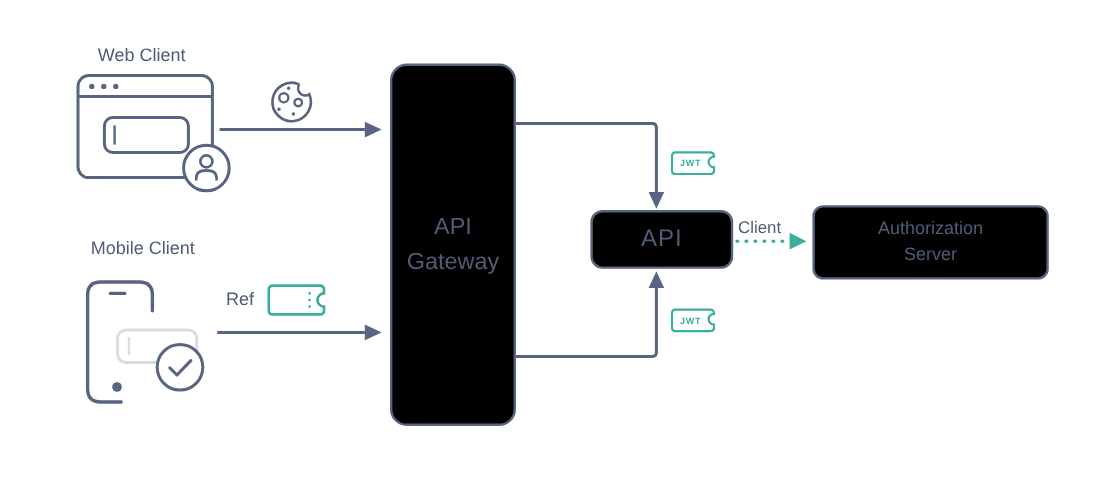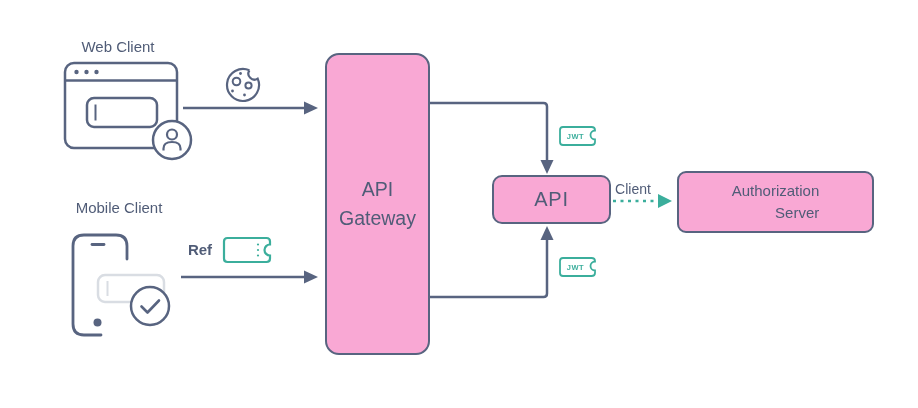--- a/index.html
+++ b/index.html
@@ -37,21 +37,21 @@
   .jwt-text {
     font-family: "Liberation Sans", sans-serif;
     font-size: 7.5px;
     font-weight: 700;
     letter-spacing: 0.6px;
     fill: var(--color-teal, #3bae9c);
   }
   
   .node-box {
     position: absolute;
-    background: #f9a8d4;
+    background: #000000;
     border: 2.5px solid var(--color-slate, #586480);
     display: flex;
     align-items: center;
     justify-content: center;
     text-align: center;
     color: var(--color-text, #505c77);
     white-space: pre-line;
   }
   .gateway-box {
     left: 325px; top: 53px;
@@ -67,32 +67,31 @@
     font-size: 20px;
     letter-spacing: 0.8px;
   }
   .auth-box {
     left: 677px; top: 171px;
     width: 197px; height: 62px;
     border-width: 2px;
     border-radius: 9px;
     font-size: 15px;
     line-height: 1.5;
-    text-align: right;
   }
   
   .float-label {
     position: absolute;
     color: var(--color-text, #505c77);
     font-size: 15px;
     text-align: center;
   }
   .web-client-label   { left: 58px;  top: 38px;  width: 120px; }
   .mobile-client-label{ left: 59px;  top: 199px; width: 120px; }
-  .ref-label          { left: 183px; top: 241px; width: 34px; font-weight: bold;  }
+  .ref-label          { left: 183px; top: 241px; width: 34px;  }
   .trust-label        { left: 608px; top: 181px; width: 50px; font-size: 14px; }
 </style>
 </head>
 <body>
 
 <div class="canvas">
 
   <svg class="diagram-layer" viewBox="0 0 918 408">
 
     <g>

